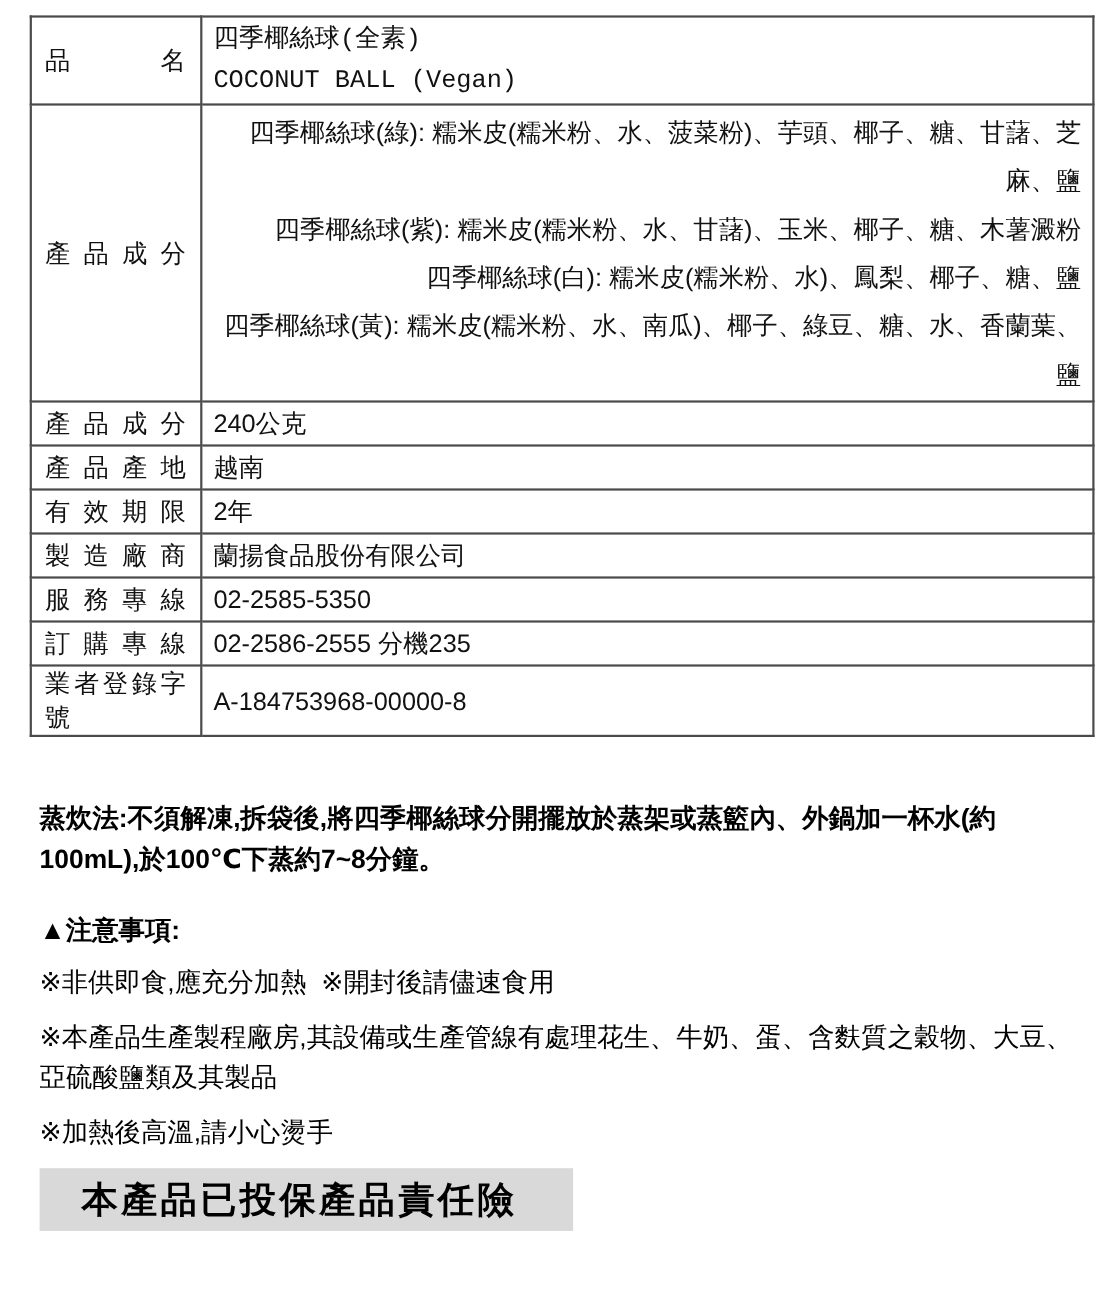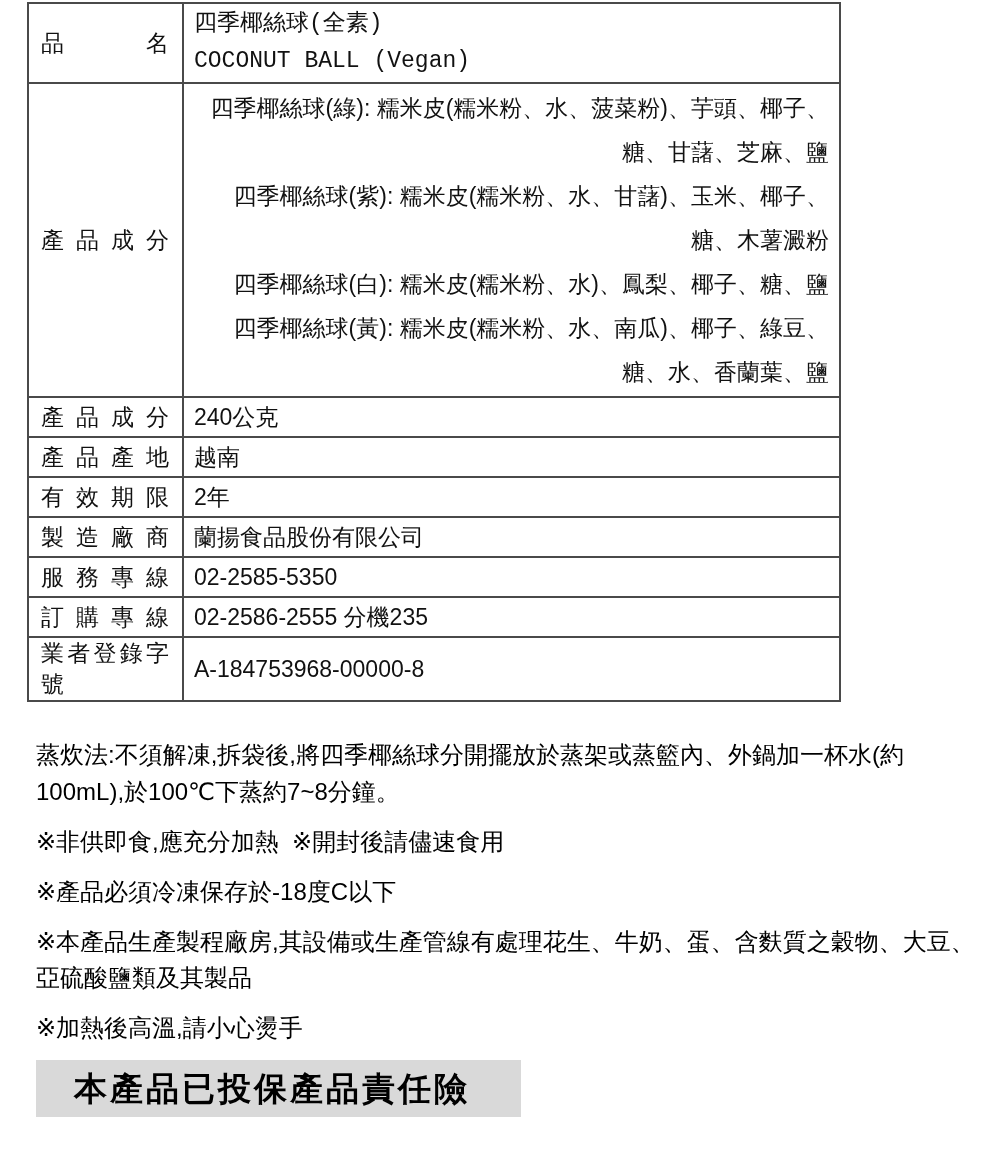--- a/index.html
+++ b/index.html
@@ -1,21 +1,21 @@
 <!DOCTYPE html>
 <html><head>
 <meta charset="utf-8">
 <style>
   html,body{margin:0;padding:0;background:#fff;}
   .page{
     position:relative;width:1002px;height:1172px;background:#fff;overflow:hidden;
     font-family:"Liberation Sans","DejaVu Sans",sans-serif;color:#000;
   }
   table.spec{
-    position:absolute;left:27px;top:2px;width:814px;
+    position:absolute;left:27px;top:14px;width:968px;
     border-collapse:collapse;table-layout:fixed;
   }
   table.spec td{
     border:2px solid #4a4a4a;
     font-size:23px;color:#111;
     vertical-align:middle;
     overflow:hidden;
   }
   col.c-label{width:155px;}
   td.lbl{
@@ -31,21 +31,21 @@
   tr.r-name .val div{line-height:37px;font-family:Liberation Mono, monospace;}
   tr.r-ingredients td{height:264px;}
   tr.r-ingredients td.val{line-height:44px;padding-top:2px;padding-bottom:2px;text-align:right;}
   tr.r-simple td{height:34px;}
   tr.r-reg td{height:50px;}
   .flow{position:absolute;left:36px;top:716px;width:952px;}
   .usage-heading{
     text-align:center;font-size:24px;font-weight:bold;letter-spacing:4px;
   }
   .usage-text{
-    margin-top:20px;font-size:24px;font-weight:normal;line-height:37px;
+    margin-top:10px;font-size:24px;font-weight:bold;line-height:37px;
     white-space:pre-wrap;
   }
   .notice-title{margin-top:30px;font-size:24px;font-weight:bold;}
   .notice-item{
     margin-top:14px;font-size:24px;font-weight:normal;line-height:36px;
     white-space:pre-wrap;
   }
   .insurance-badge{
     margin-top:14px;
     width:447px;height:57px;line-height:57px;
@@ -109,21 +109,21 @@
       <tr class="r-reg">
         <td class="lbl">業者登錄字號</td>
         <td class="val">A-184753968-00000-8</td>
       </tr>
     </tbody>
   </table>
 
   <div class="flow">
     <div class="usage-text">蒸炊法:不須解凍,拆袋後,將四季椰絲球分開擺放於蒸架或蒸籃內、外鍋加一杯水(約100mL),於100℃下蒸約7~8分鐘。</div>
 
+    <div class="notice-title">▲注意事項:</div>
     <div class="notice-item">※非供即食,應充分加熱  ※開封後請儘速食用</div>
-    <div class="notice-item">※產品必須冷凍保存於-18度C以下</div>
     <div class="notice-item">※本產品生產製程廠房,其設備或生產管線有處理花生、牛奶、蛋、含麩質之穀物、大豆、亞硫酸鹽類及其製品</div>
     <div class="notice-item">※加熱後高溫,請小心燙手</div>
 
     <div class="insurance-badge">本產品已投保產品責任險</div>
   </div>
 
 </div>
 
 </body></html>

